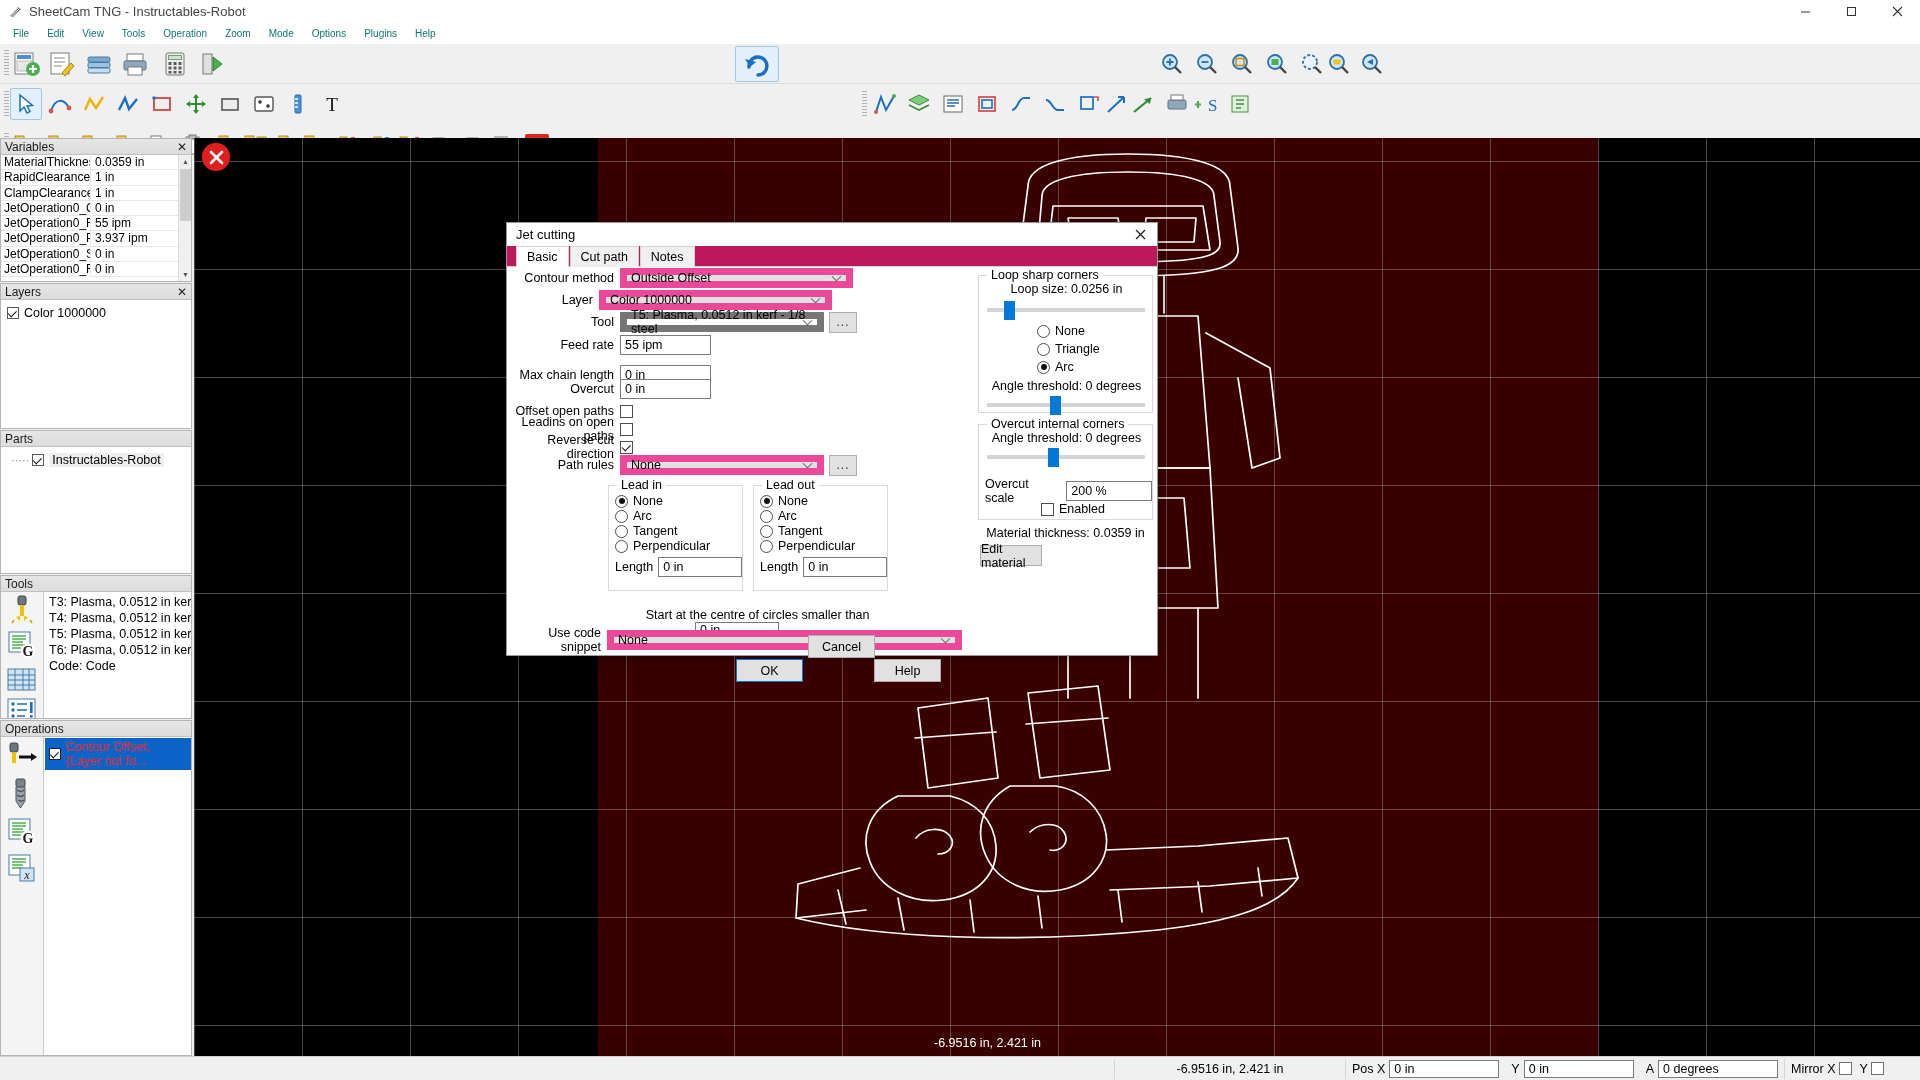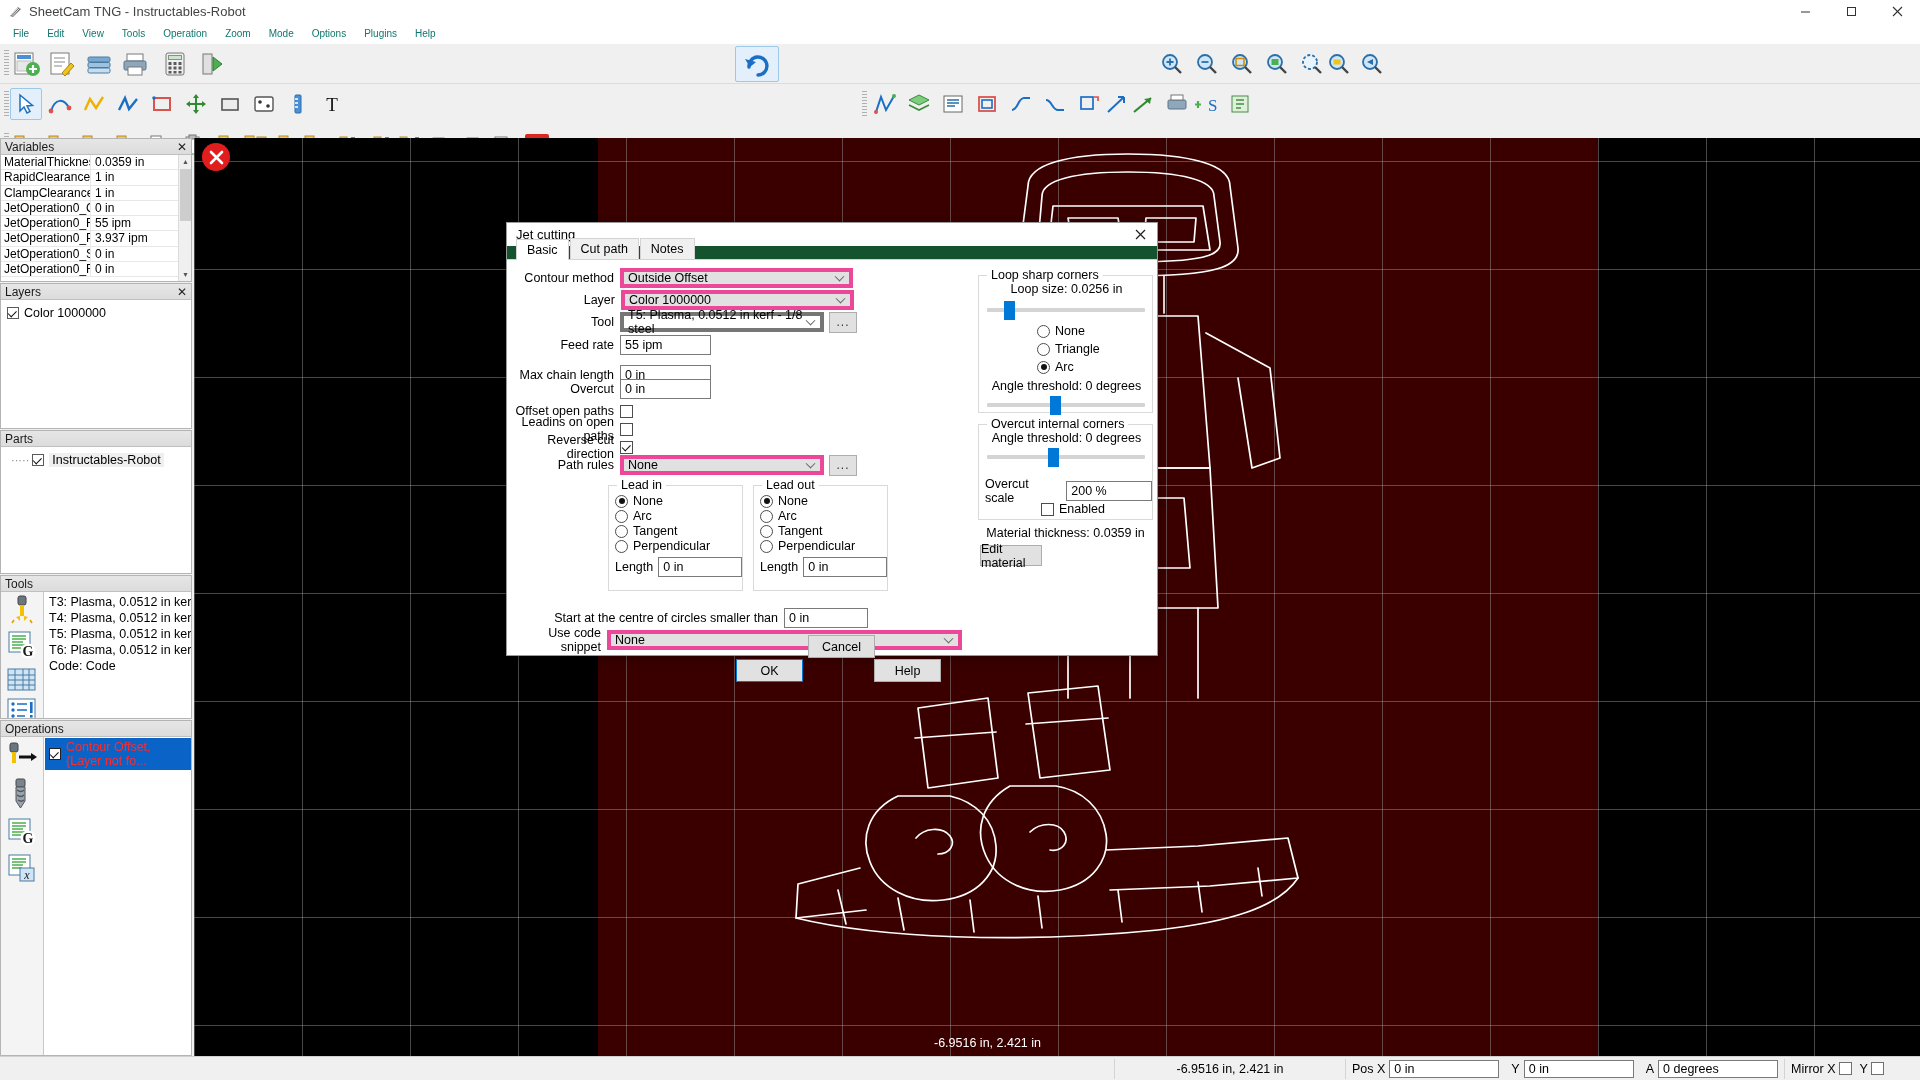--- a/index.html
+++ b/index.html
@@ -155,35 +155,35 @@
   }
   #dlg-title {
     height: 23px; display:flex; align-items:center; padding-left: 9px;
     font-size: 13px; background:#fff;
   }
   #dlg-title .x {
     margin-left:auto; width: 34px; height:23px; display:flex;
     align-items:center; justify-content:center; font-size: 15px; color:#222;
   }
   #tabstrip {
-    height: 14px; display:flex; align-items:flex-end; padding-left: 9px;
-    background:#14532d; border-bottom:1px solid #d3d3d3; position:relative;
+    height: 21px; display:flex; align-items:flex-start; padding-left: 9px;
+    background:#be185d; border-bottom:1px solid #d3d3d3; position:relative;
   }
   .tab {
     height: 21px; padding: 0 10px; display:flex; align-items:center;
     font-size: 12.5px; background: #f0f0f0; border:1px solid #d3d3d3;
     border-bottom:none; margin-right: 1px;
   }
   .tab.active { background:#fff; border-color:#d3d3d3; position:relative; z-index:2; margin-bottom:-1px; padding-bottom:1px;}
   #dlg-body { position:absolute; left:0; top:44px; right:0; bottom:0; background:#fff; }
 
   .frow { position:absolute; display:flex; align-items:center; height: 20px; }
   .flabel { text-align:right; font-size: 12.5px; padding-right: 6px; }
   .combo {
-    height: 20px; border:4px solid #ec4899; background:#e1e1e1;
+    height: 20px; border:7px solid #ec4899; background:#e1e1e1;
     display:flex; align-items:center; padding-left: 4px; font-size:12.5px;
     position:relative;
   }
   .combo .chev {
     position:absolute; right: 6px; top: 50%; width:7px;height:7px;
     border-left:1.6px solid #666; border-bottom:1.6px solid #666;
     transform: translateY(-70%) rotate(-45deg);
   }
   .combo.white { background:#fff; border-color:#767676; }
   .txt {
@@ -947,21 +947,21 @@
 
       <div class="frow" style="left:0; top:1px; width:456px;">
         <div class="flabel" style="width:113px;">Contour method</div>
         <div class="combo" style="width:233px;">
           <span>Outside Offset</span>
           <span class="chev"></span>
         </div>
       </div>
 
       <div class="frow" style="left:0; top:23px; width:456px;">
-        <div class="flabel" style="width:114px;">Layer</div>
+        <div class="flabel" style="width:92px;">Layer</div>
         <div class="combo" style="width:233px;">
           <span>Color 1000000</span>
           <span class="chev"></span>
         </div>
       </div>
 
       <div class="frow" style="left:0; top:45px; width:456px;">
         <div class="flabel" style="width:113px;">Tool</div>
         <div class="combo white" style="width:204px;">
           <span>T5: Plasma, 0.0512 in kerf - 1/8 steel</span>
@@ -1054,21 +1054,21 @@
             <span class="rad"></span>
             <span>Perpendicular</span>
           </div>
           <div style="display:flex; align-items:center; margin-top:4px;">
             <span style="font-size:12.5px; margin-right:5px;">Length</span>
             <span class="txt" style="width:84px;">0 in</span>
           </div>
         </div>
       </div>
 
-      <div class="frow" style="left:0; top:341px; width:460px;">
+      <div class="frow" style="left:0; top:341px; width:460px;flex-direction:column;">
         <div class="flabel" style="width:277px;">Start at the centre of circles smaller than</div>
         <div class="txt" style="width:84px;">0 in</div>
       </div>
 
       <div class="frow" style="left:0; top:363px; width:460px;">
         <div class="flabel" style="width:100px;">Use code snippet</div>
         <div class="combo" style="width:355px;">
           <span>None</span>
           <span class="chev"></span>
         </div>

